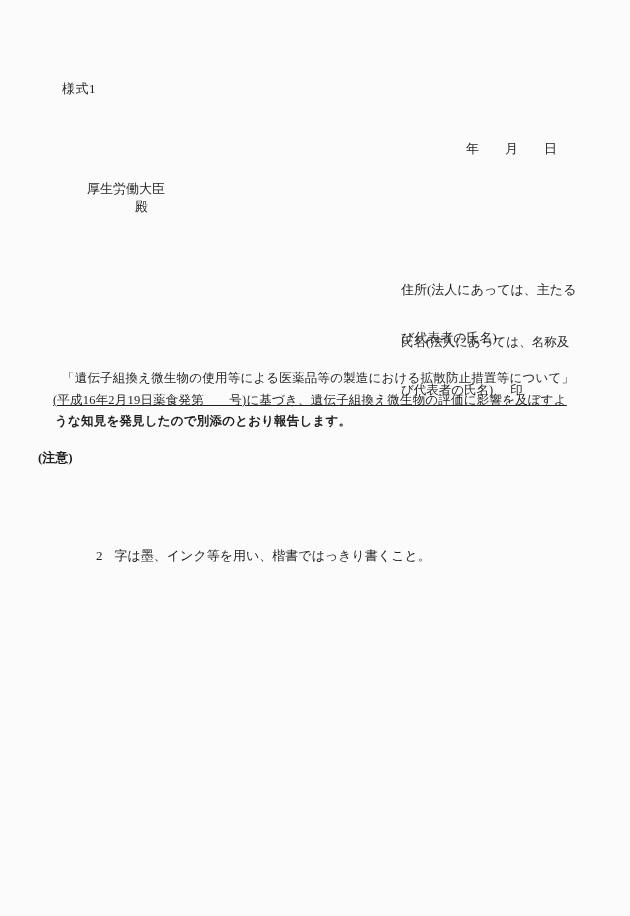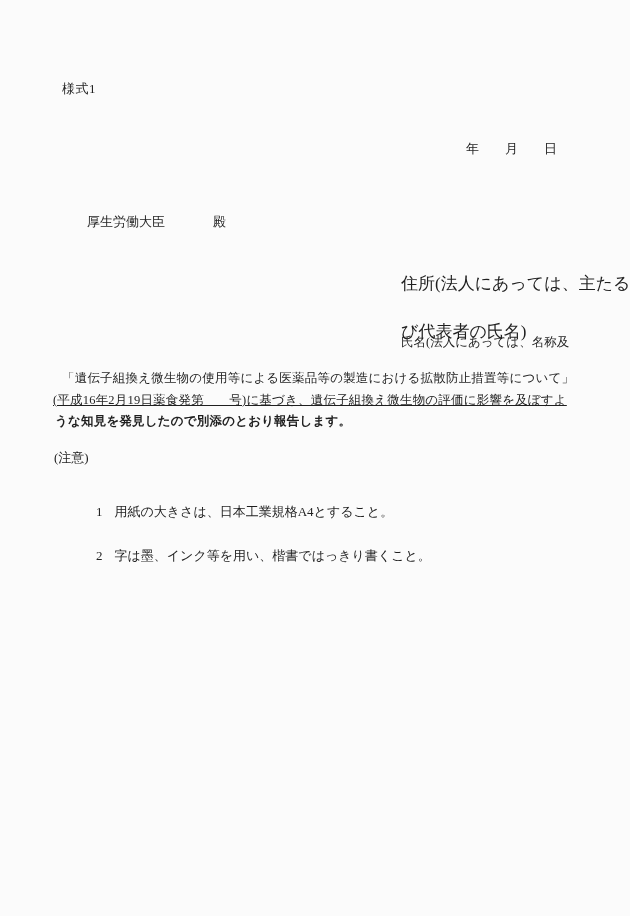--- a/index.html
+++ b/index.html
@@ -13,30 +13,30 @@
     width: 630px;
     height: 916px;
     background: #fbfbfb;
     color: #1f1f1f;
     font-size: 13px;
     overflow: hidden;
   }
   .abs { position: absolute; white-space: pre; }
   .form-label { left: 62px; top: 80px; letter-spacing: 0.5px; }
   .date-line { left: 466px; top: 140px; }
-  .addressee-row { left: 87px; top: 213px; display: flex; }
+  .addressee-row { left: 87px; top: 180px; display: flex; flex-direction: column; }
   .addressee-honorific { margin-left: 48px; }
-  .address-block { left: 401px; top: 244px; line-height: 16px; font-size: 17px; white-space: pre; }
+  .address-block { left: 401px; top: 250px; line-height: 16px; font-size: 13px; white-space: pre; }
   .name-block { left: 401px; top: 302px; line-height: 16px; font-size: 12.5px; white-space: pre; }
   .seal { margin-left: 17px; }
   .body-line1 { left: 62px; top: 370px; }
   .body-line2 { left: 53px; top: 392px; text-decoration: underline; }
   .body-line3 { left: 55px; top: 413px; font-weight: bold; }
   .body-line1, .body-line2, .body-line3 { font-size: 12.5px; letter-spacing: 0.2px; }
-  .notes-header { left: 54px; top: 449px; }
+  .notes-header { left: 38px; top: 449px; font-weight: bold; }
   .note-item-1 { left: 83px; top: 487px; }
   .note-item-2 { left: 83px; top: 531px; }
   .note-number { display: inline-block; margin-right: 12px; }
 </style>
 </head>
 <body>
 
 <div class="page">
 
   <div class="abs form-label">様式1</div>
@@ -48,29 +48,27 @@
     <span class="addressee-honorific">殿</span>
   </div>
 
   <div class="abs address-block">
     <div>住所(法人にあっては、主たる</div>
     <div>び代表者の氏名)</div>
   </div>
 
   <div class="abs name-block">
     <div>氏名(法人にあっては、名称及</div>
+    <div><span>び代表者の氏名)</span><span class="seal">印</span></div>
   </div>
 
   <div class="abs body-line1">「遺伝子組換え微生物の使用等による医薬品等の製造における拡散防止措置等について」</div>
   <div class="abs body-line2">(平成16年2月19日薬食発第　　号)に基づき、遺伝子組換え微生物の評価に影響を及ぼすよ</div>
   <div class="abs body-line3">うな知見を発見したので別添のとおり報告します。</div>
 
   <div class="abs notes-header">(注意)</div>
 
-  <div class="abs note-item-1">
-    <span class="note-number">1</span><span>用紙の大きさは、日本工業規格A4とすること。</span>
-  </div>
 
   <div class="abs note-item-2">
     <span class="note-number">2</span><span>字は墨、インク等を用い、楷書ではっきり書くこと。</span>
   </div>
 
 </div>
 
 </body></html>

